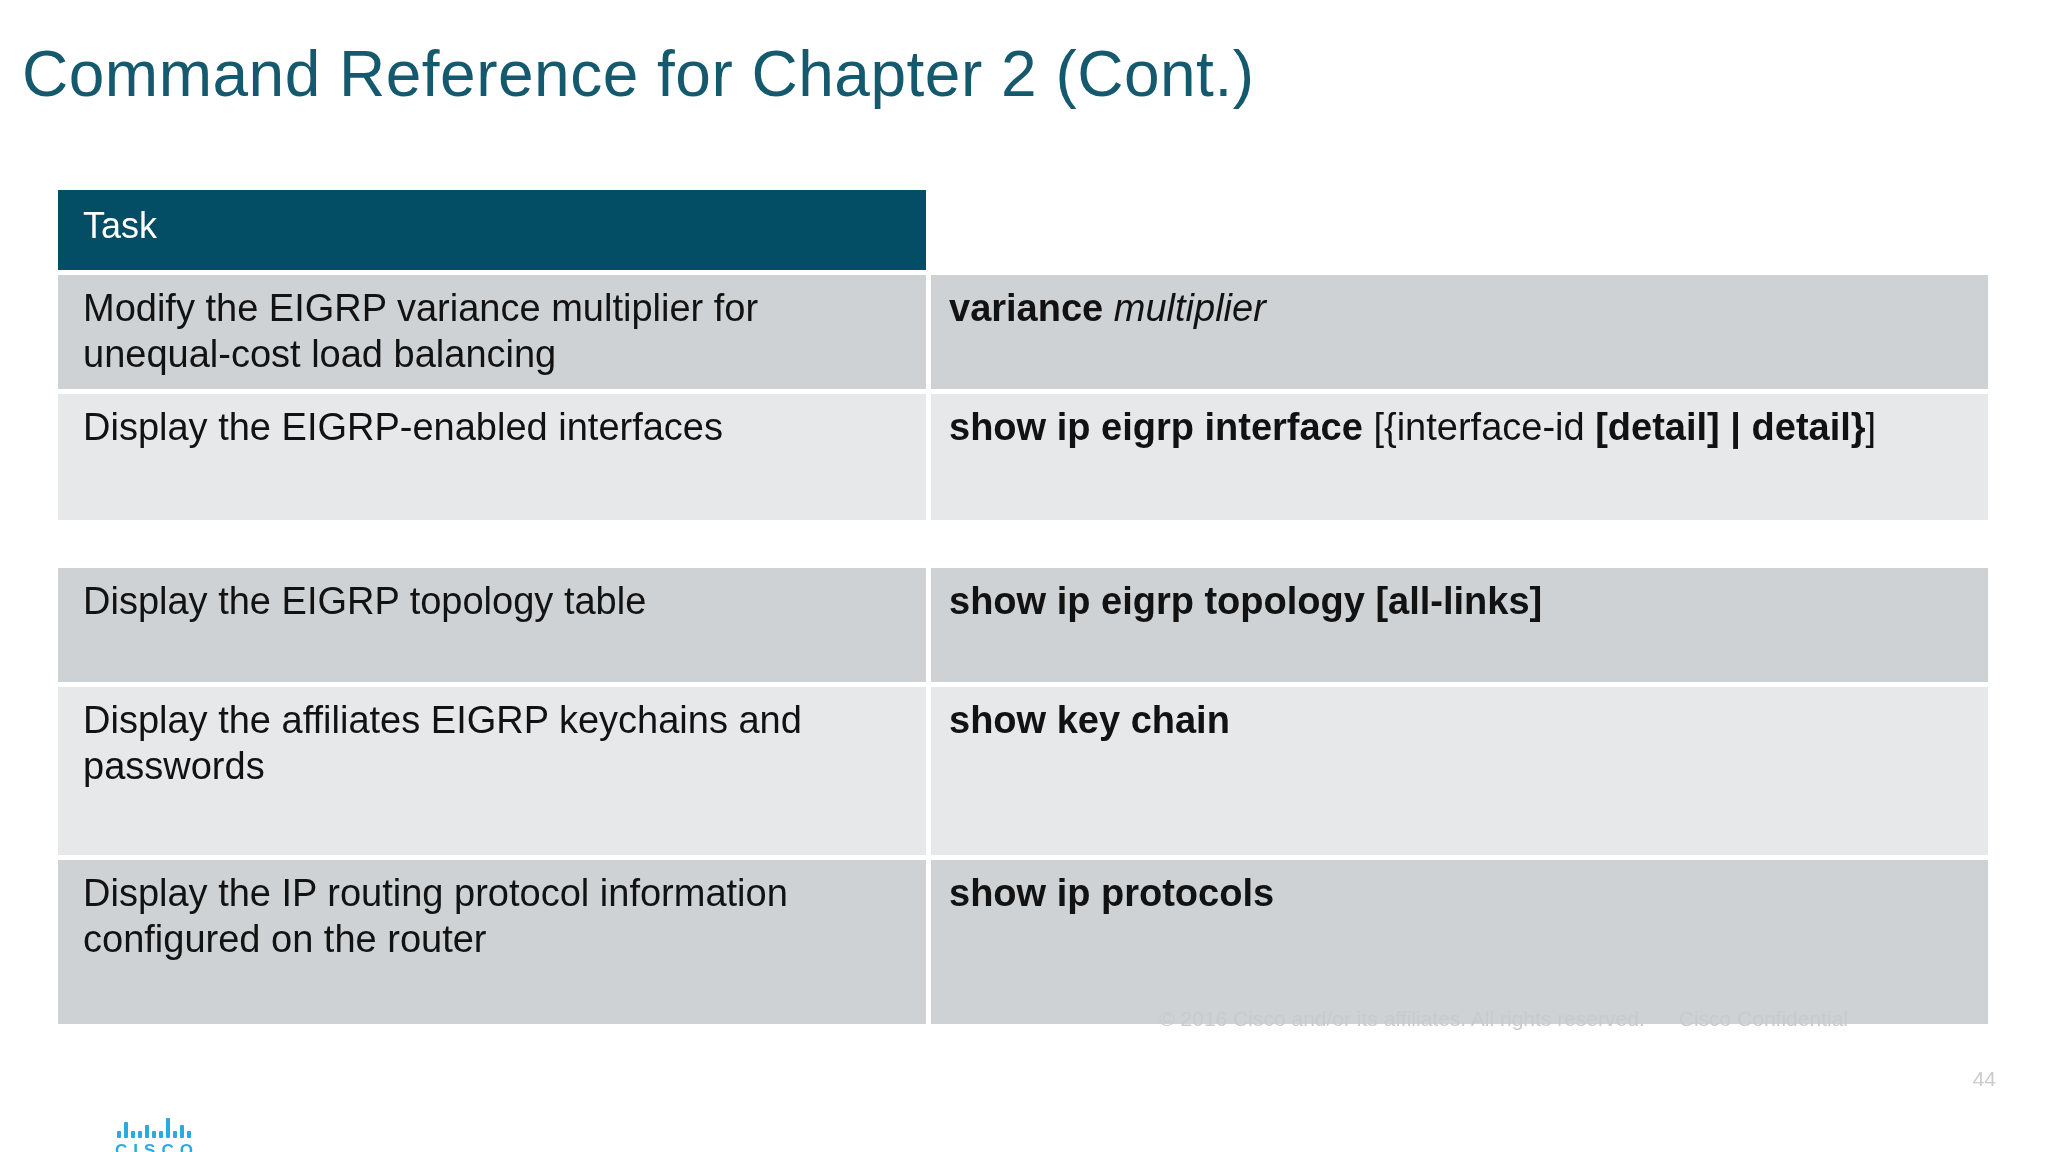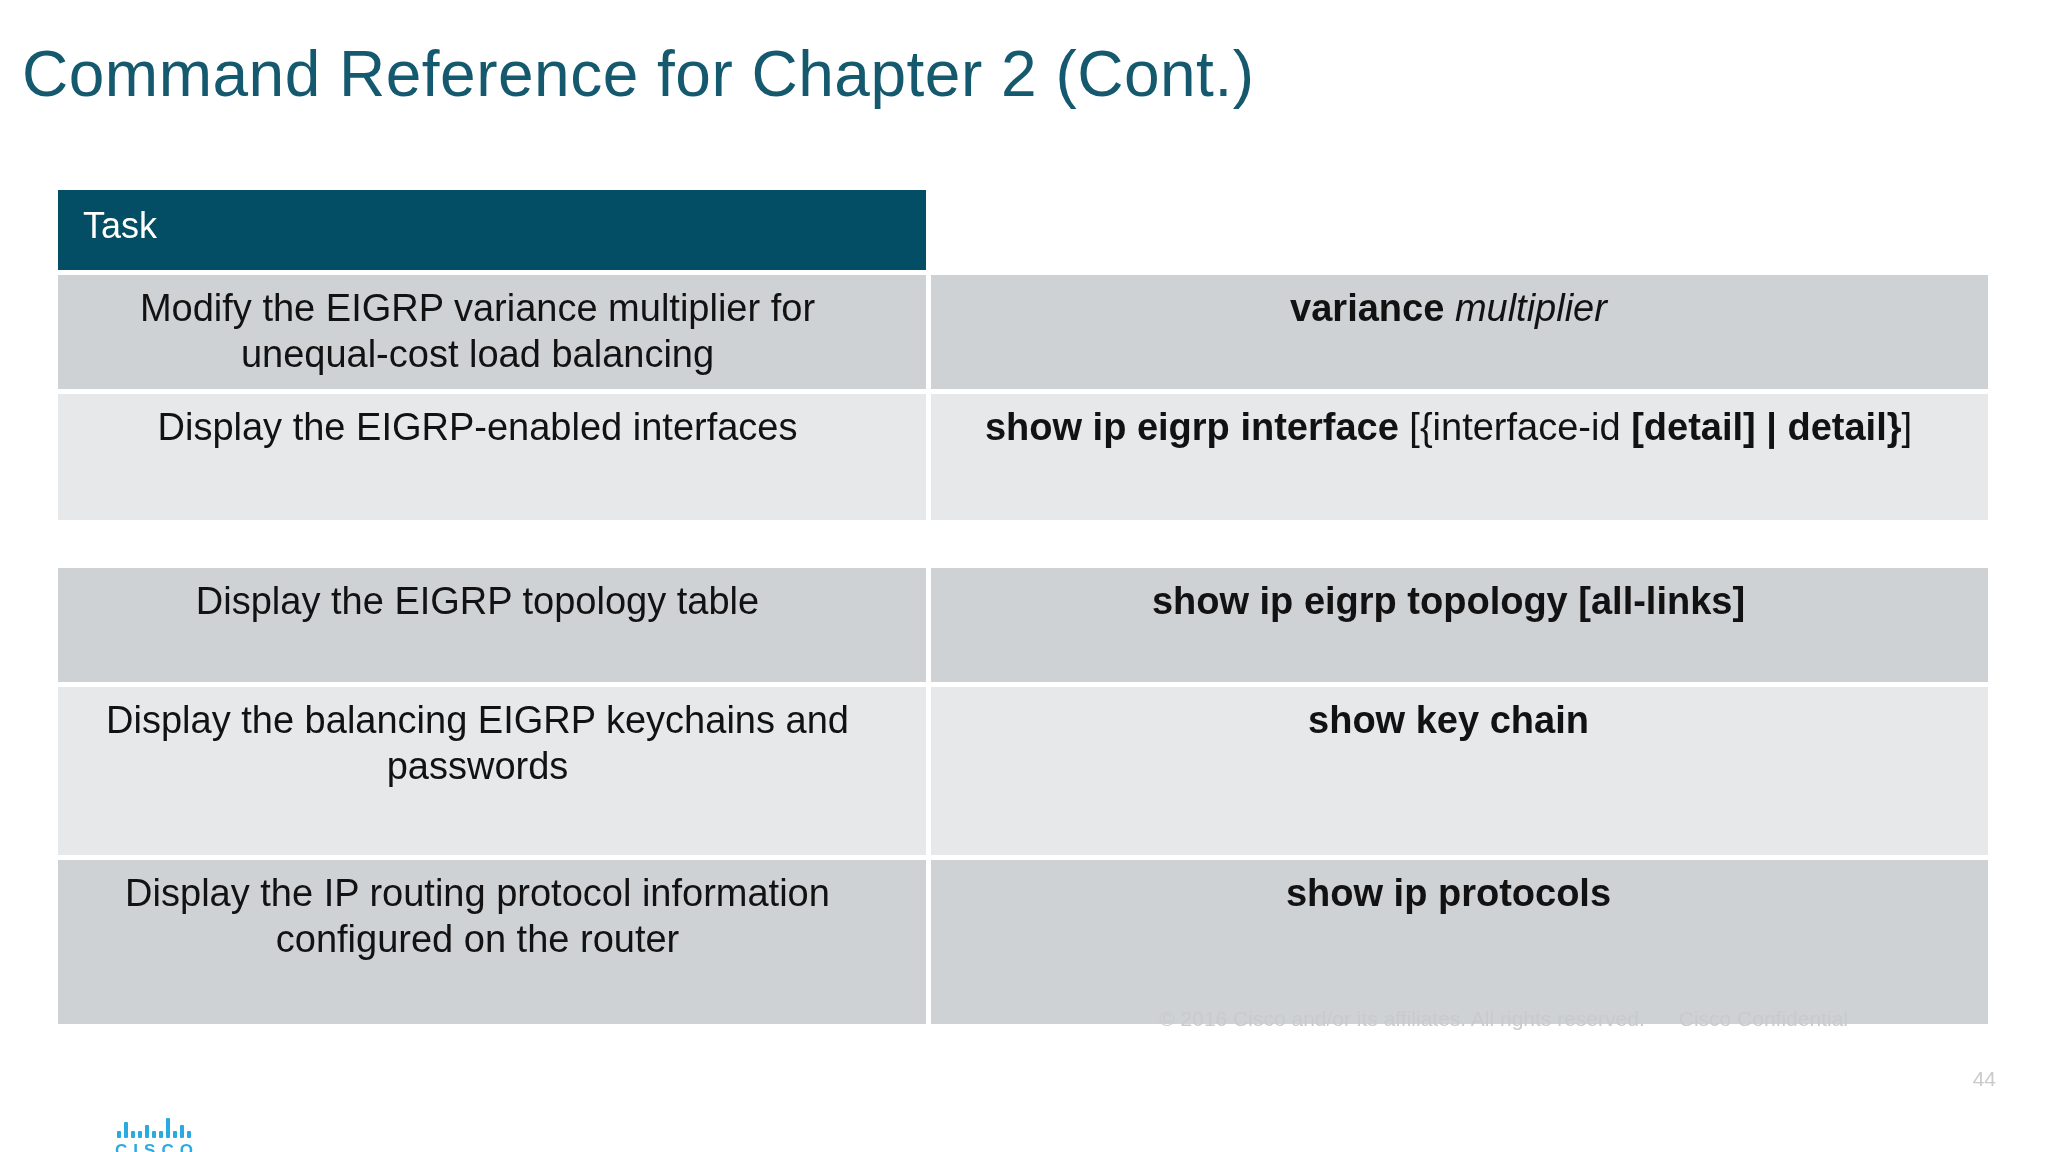--- a/index.html
+++ b/index.html
@@ -34,21 +34,20 @@
   .col-task{flex:0 0 868px;width:868px;}
   .col-cmd{flex:1 1 auto;}
   .th{
     background:var(--header-teal);color:#ffffff;
     font-size:36px;font-weight:400;
     height:80px;padding:15px 20px 0 25px;
   }
   .td{
     font-size:38px;line-height:46px;color:var(--cell-text);
     padding:10px 40px 12px 25px;
-    text-align:center;
   }
   .td.col-task{padding-right:54px;}
   .td.col-cmd{padding-left:18px;}
   .tbody .tr:nth-child(odd)  .td{background:var(--row-dark);}
   .tbody .tr:nth-child(even) .td{background:var(--row-light);}
   .tbody .tr:nth-child(1){min-height:112px;}
   .tbody .tr:nth-child(2){min-height:126px;}
   .tbody .tr:nth-child(3){min-height:114px;margin-top:48px;}
   .tbody .tr:nth-child(4){min-height:168px;}
   .tbody .tr:nth-child(5){min-height:164px;}
@@ -93,21 +92,21 @@
       </div>
       <div class="tr">
         <div class="td col-task">Display the EIGRP-enabled interfaces</div>
         <div class="td col-cmd"><span class="seg-b ">show ip eigrp interface</span><span class=""> [{interface-id </span><span class="seg-b ">[detail] |</span><span class=""> </span><span class="seg-b ">detail}</span><span class="">]</span></div>
       </div>
       <div class="tr">
         <div class="td col-task">Display the EIGRP topology table</div>
         <div class="td col-cmd"><span class="seg-b ">show ip eigrp topology [all-links]</span></div>
       </div>
       <div class="tr">
-        <div class="td col-task">Display the balancing EIGRP keychains and passwords</div>
+        <div class="td col-task">Display the affiliates EIGRP keychains and passwords</div>
         <div class="td col-cmd"><span class="seg-b ">show key chain</span></div>
       </div>
       <div class="tr">
         <div class="td col-task">Display the IP routing protocol information configured on the router</div>
         <div class="td col-cmd"><span class="seg-b ">show ip protocols</span></div>
       </div>
     </div>
 </div>
 
 <div class="cisco-logo">

